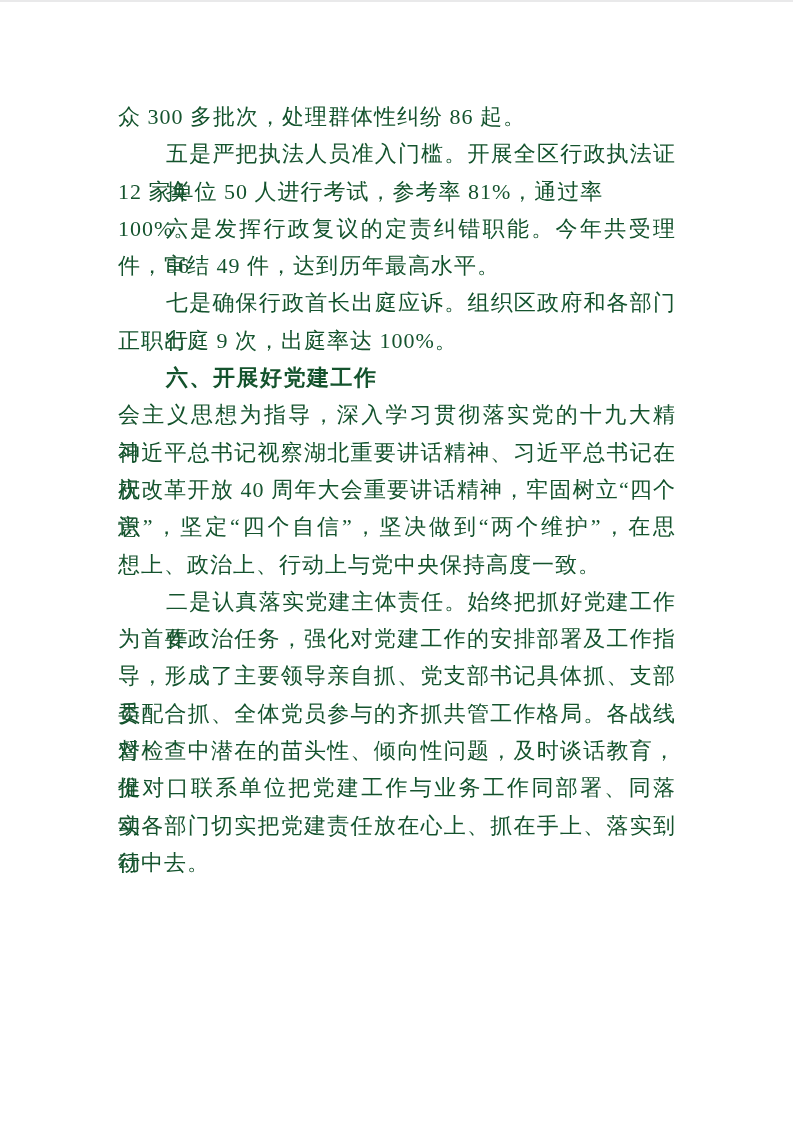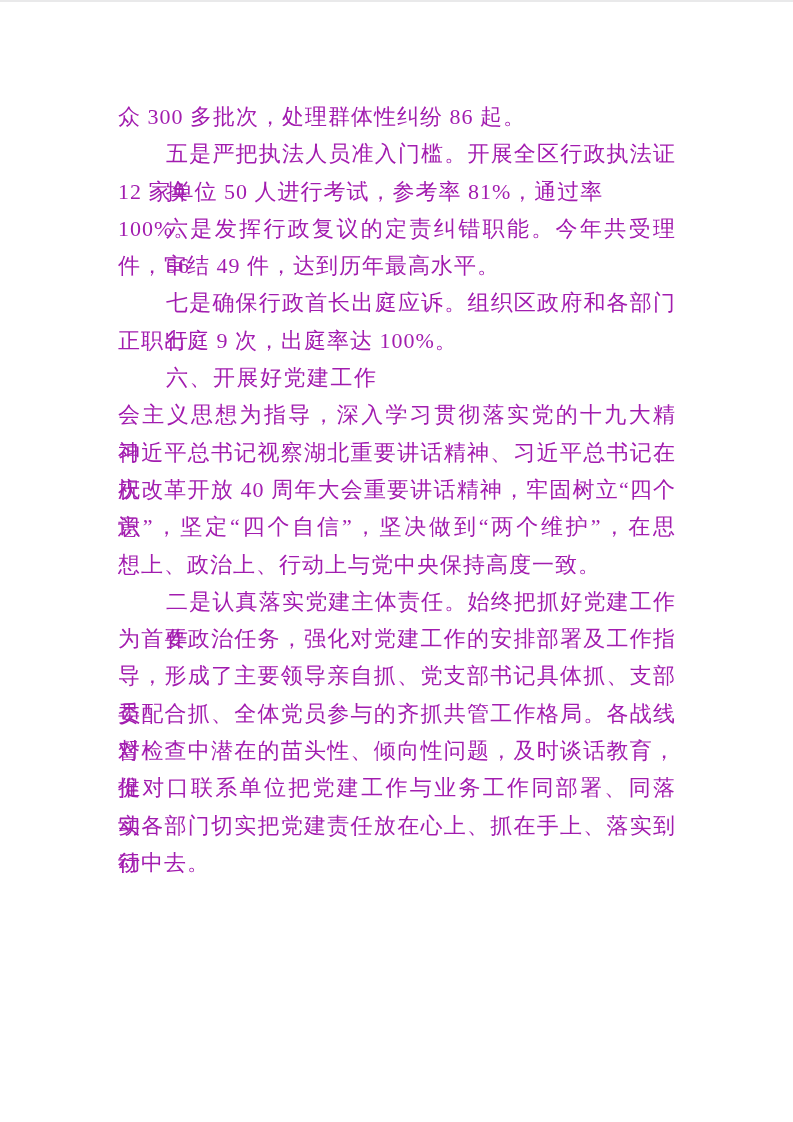--- a/index.html
+++ b/index.html
@@ -21,40 +21,40 @@
     background: #e9e9ea;
   }
   .page-text {
     position: absolute;
     left: 118px;
     top: 98px;
     width: 558px;
     font-size: 22px;
     line-height: 37.3px;
     letter-spacing: 1px;
-    color: #a21caf;
+    color: #14532d;
   }
   .line {
     height: 37.3px;
     text-align: left;
   }
   .line.justify {
     text-align: justify;
     text-align-last: justify;
     text-justify: inter-character;
   }
   .line.indent {
     padding-left: 48px;
   }
   .line.indent.justify {
     width: 510px;
   }
   .line.heading {
     font-family: "Liberation Sans", "DejaVu Sans", sans-serif;
-    font-weight: normal;
+    font-weight: bold;
     letter-spacing: 1.5px;
   }
 </style>
 </head>
 <body>
 
 <div class="top-edge"></div>
 
 <div class="page-text">
     <div class="line">众 300 多批次，处理群体性纠纷 86 起。</div>

